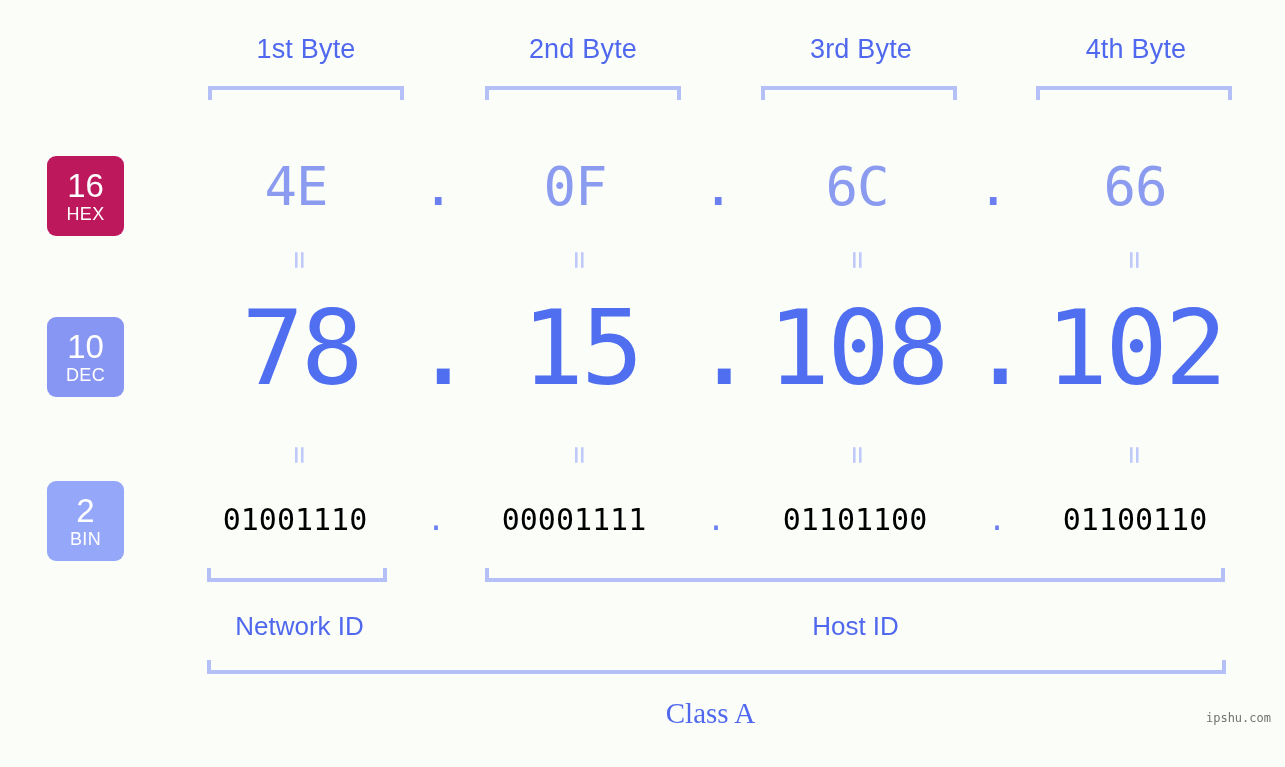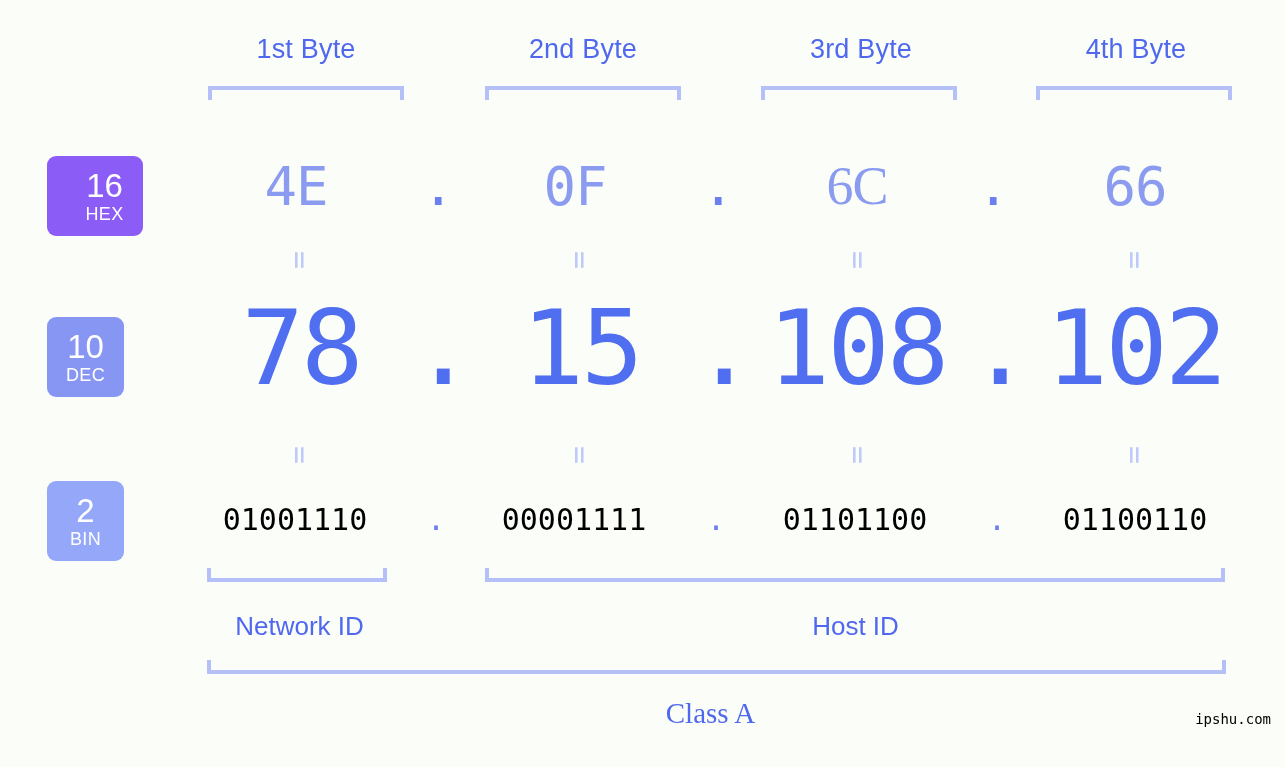--- a/index.html
+++ b/index.html
@@ -152,59 +152,59 @@
     color:#4f68ee;
     font-size:29px;
     white-space:nowrap;
     font-family:"Liberation Sans", sans-serif;
   }
 
   .watermark{
     position:absolute;
     right:14px;
     top:711px;
-    color:#000000;
-    font-size:14px;
+    color:#737373;
+    font-size:12px;
     font-family:"DejaVu Sans Mono", monospace;
     letter-spacing:0px;
   }
 </style>
 </head>
 <body>
 
 <div class="stage">
 
   <div class="byte-label" style="left:196px;width:220px;">1st Byte</div>
   <div class="byte-label" style="left:473px;width:220px;">2nd Byte</div>
   <div class="byte-label" style="left:751px;width:220px;">3rd Byte</div>
   <div class="byte-label" style="left:1026px;width:220px;">4th Byte</div>
 
   <div class="bracket-down" style="left:208px;top:86px;width:196px;"></div>
   <div class="bracket-down" style="left:485px;top:86px;width:196px;"></div>
   <div class="bracket-down" style="left:761px;top:86px;width:196px;"></div>
   <div class="bracket-down" style="left:1036px;top:86px;width:196px;"></div>
 
-  <div class="badge badge-hex" style="background: #8b5cf6; padding-left: 19px;">
+  <div class="badge badge-hex" style="background: #be185d;">
     <span class="num">16</span>
     <span class="nm">HEX</span>
   </div>
   <div class="badge badge-dec" style="background: rgb(136, 150, 243);">
     <span class="num">10</span>
     <span class="nm">DEC</span>
   </div>
   <div class="badge badge-bin" style="background: rgb(148, 167, 248);">
     <span class="num">2</span>
     <span class="nm">BIN</span>
   </div>
 
   <div class="hexval" style="left:196px;width:200px;">4E</div>
   <div class="hexdot" style="left:422px;">.</div>
   <div class="hexval" style="left:475px;width:200px;">0F</div>
   <div class="hexdot" style="left:702px;">.</div>
-  <div class="hexval" style="left:757px;width:200px;font-family:Liberation Serif, serif;">6C</div>
+  <div class="hexval" style="left:757px;width:200px;">6C</div>
   <div class="hexdot" style="left:977px;">.</div>
   <div class="hexval" style="left:1035px;width:200px;">66</div>
 
   <div class="eq" style="left:289px;top:245px;">=</div>
   <div class="eq" style="left:569px;top:245px;">=</div>
   <div class="eq" style="left:847px;top:245px;">=</div>
   <div class="eq" style="left:1124px;top:245px;">=</div>
 
   <div class="decval" style="left:186px;width:230px;">78</div>
   <div class="decdot" style="left:412px;">.</div>

